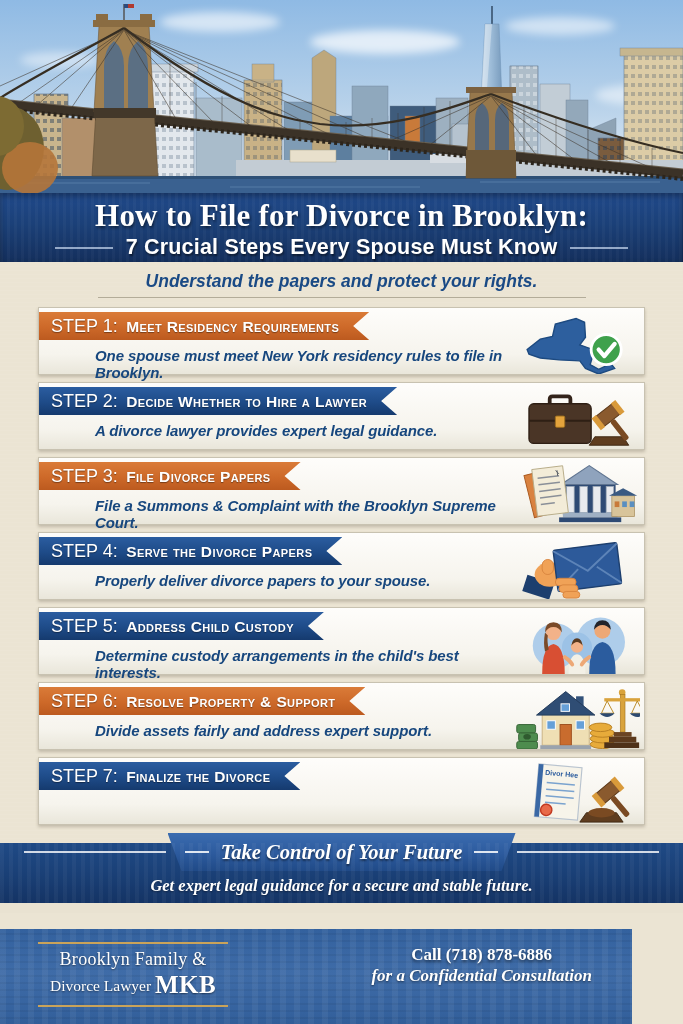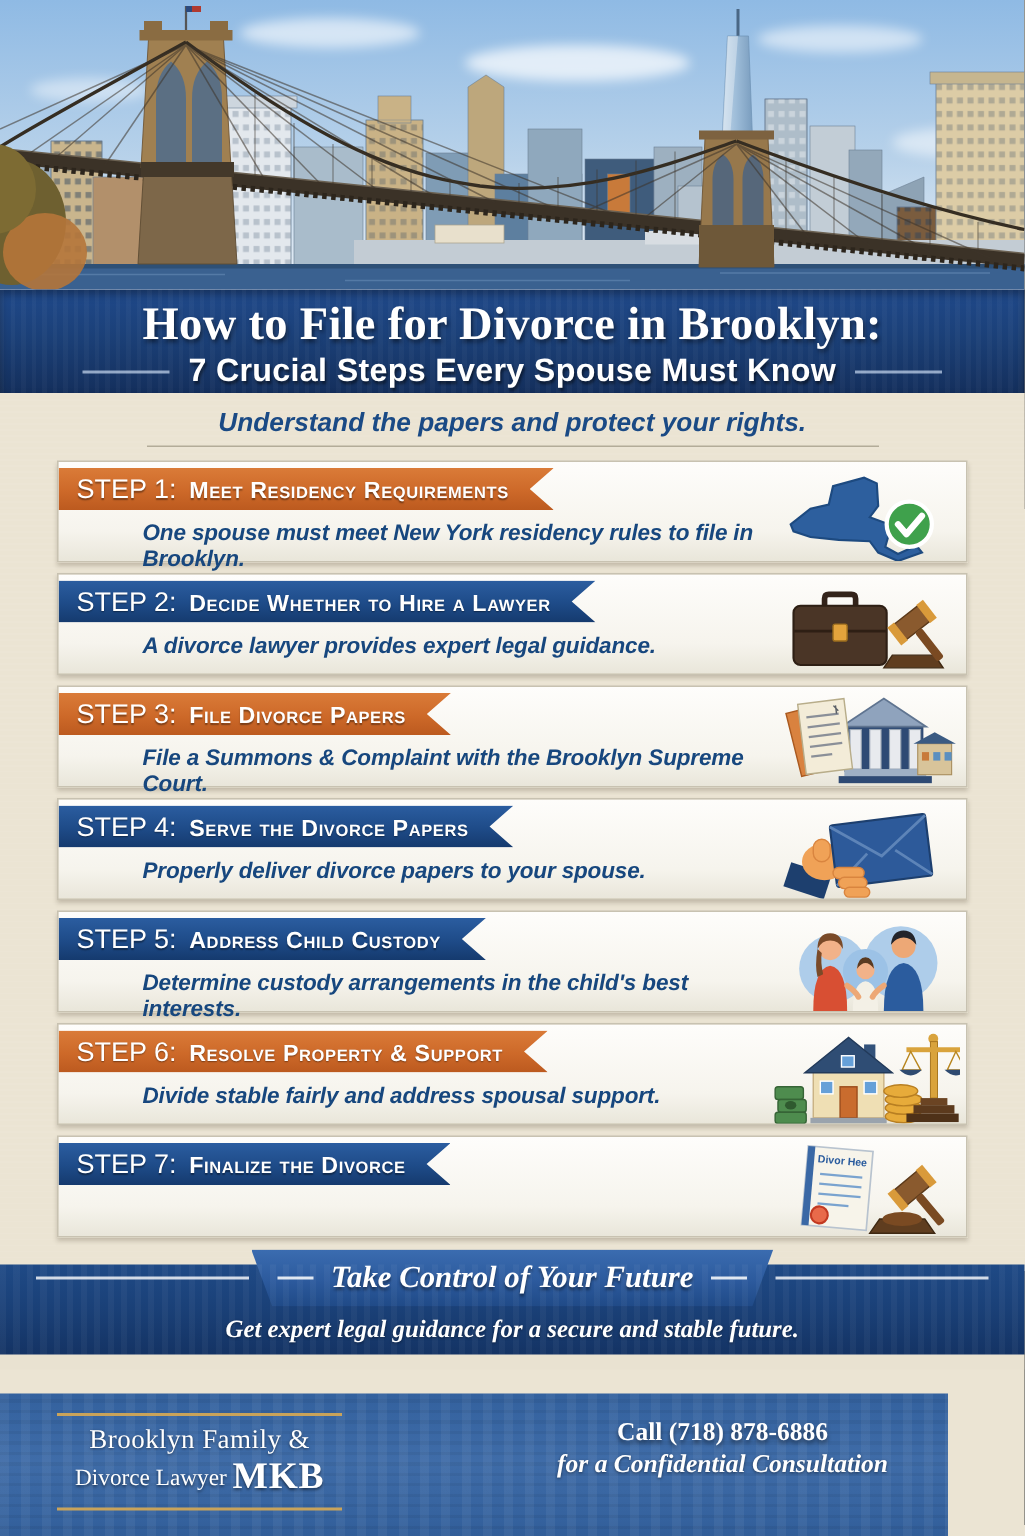--- a/index.html
+++ b/index.html
@@ -427,21 +427,21 @@
             <path d="M50 50 Q56 54 58 58 M76 50 Q70 54 68 58" stroke="#eda876" stroke-width="4" fill="none" stroke-linecap="round"></path>
           </svg>
         </div>
       </div>
 
       <div class="card">
         <div class="ribbon orange">
           <span class="step-label">STEP 6:</span>
           <span class="step-title">Resolve Property &amp; Support</span>
         </div>
-        <p class="desc">Divide stable fairly and address spousal support.</p>
+        <p class="desc">Divide assets fairly and address expert support.</p>
         <div class="card-icon">
           <svg viewBox="0 0 130 68">
 
             <g fill="#4e8c4e" stroke="#366436" stroke-width="1">
               <rect x="1" y="42" width="20" height="9" rx="2"></rect>
                 <rect x="3" y="51" width="20" height="9" rx="2"></rect>
               <rect x="1" y="60" width="22" height="8" rx="2"></rect>
             </g>
             <ellipse cx="12" cy="55" rx="4" ry="3" fill="#2f5a2f"></ellipse>
 

